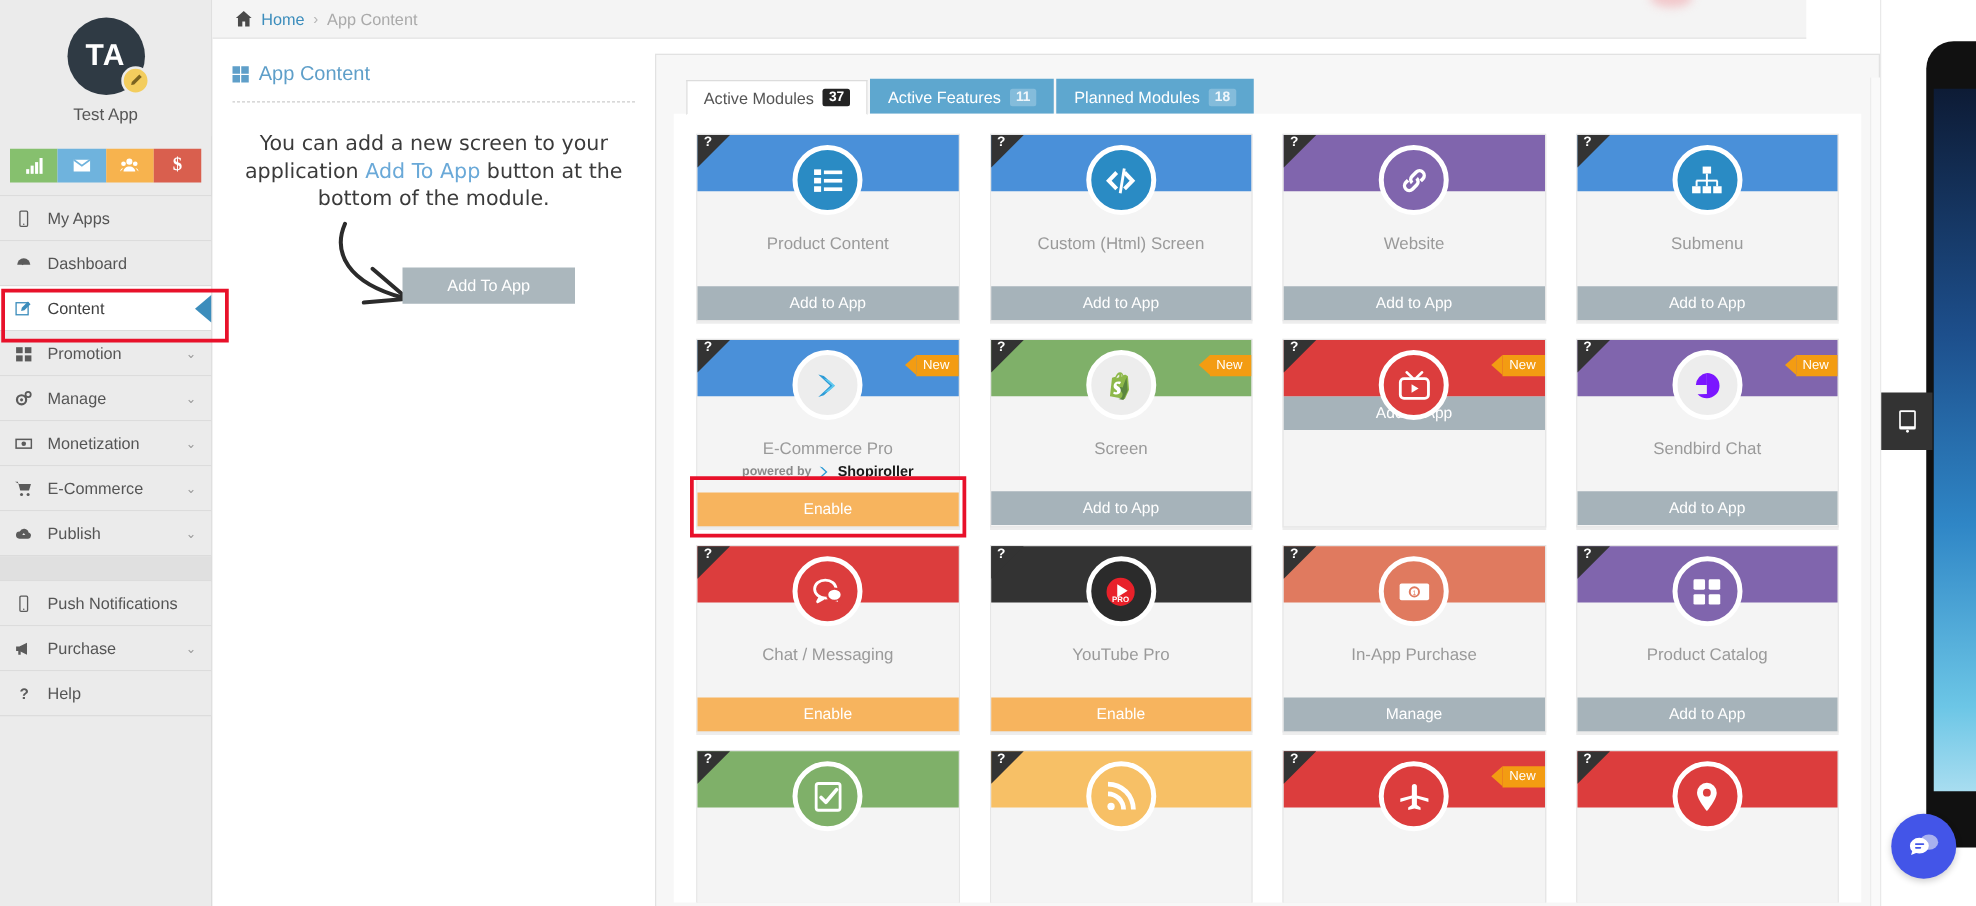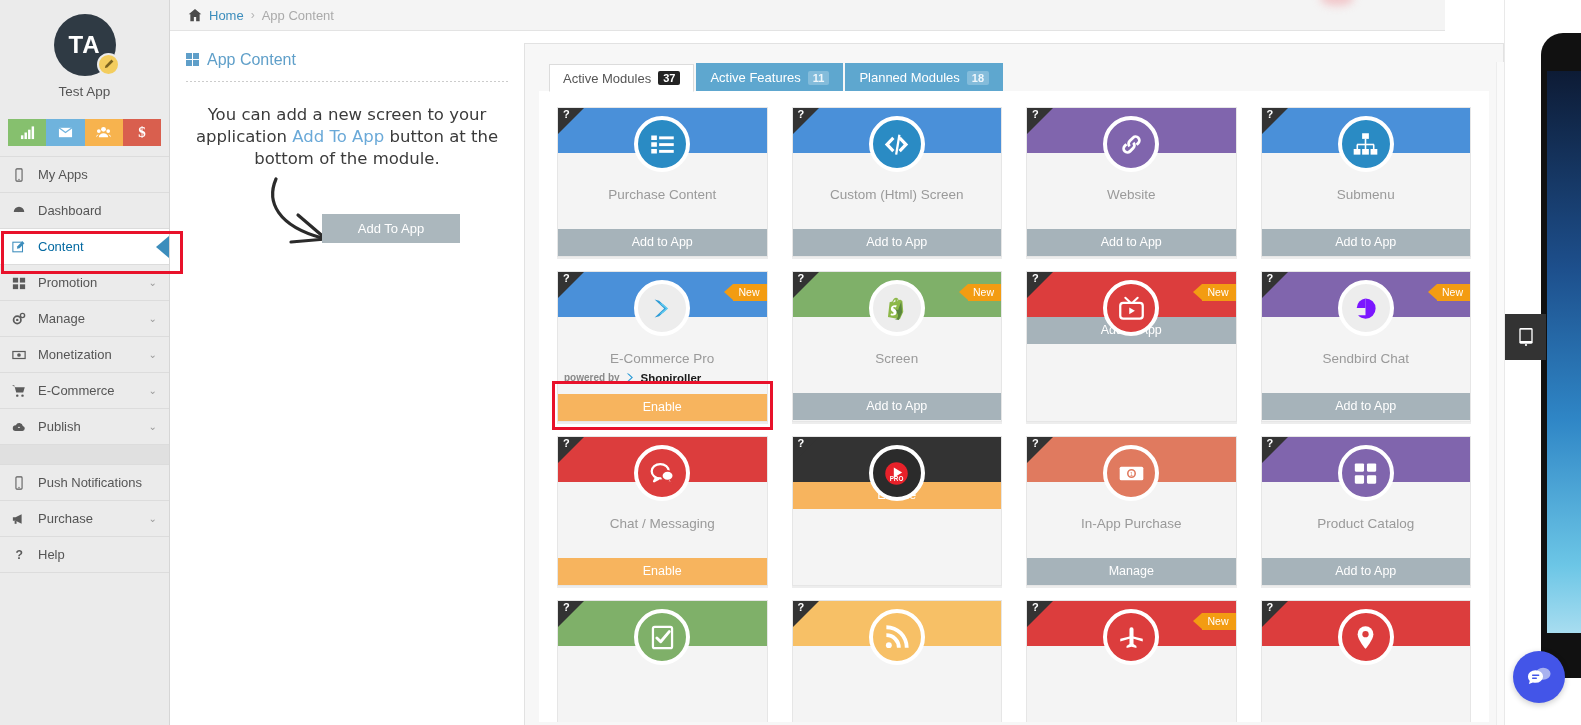--- a/index.html
+++ b/index.html
@@ -68,21 +68,21 @@
   }
   .nav-item .nav-ico {
     width: 22px; flex: 0 0 22px;
     display: flex; align-items: center; justify-content: flex-start;
   }
   .nav-item .nav-ico svg { width: 14px; height: 14px; fill: #5b5b5b; }
   .nav-item .nav-label { flex: 1; padding-left: 4px; }
   .nav-item .chev { color: #9a9a9a; font-size: 10px; }
   .nav-item.active {
     background: #fff;
-    color: #0369a1;
+    color: #404040;
   }
   .nav-item.active .nav-ico svg { fill: #3c8dbc; }
   .nav-caret {
     position: absolute; right: 0; top: 50%; transform: translateY(-50%);
     width: 0; height: 0;
     border-top: 11px solid transparent;
     border-bottom: 11px solid transparent;
     border-right: 13px solid #3c8dbc;
   }
   .nav-gap { height: 20px; background: #e0e0e0; border-bottom: 1px solid #dcdcdc; }
@@ -254,21 +254,21 @@
   .card-icon svg { width: 27px; height: 27px; fill: #fff; }
   .card-mid {
     background: #f4f4f4;
     padding: 34px 6px 10px 6px;
     text-align: center;
     min-height: 76px;
   }
   .card-name { font-size: 13.5px; color: #9a9a9a; }
   .card-sub {
     margin-top: 5px;
-    display: flex; align-items: center; gap: 4px;
+    display: flex; align-items: center; justify-content: center; gap: 4px;
     font-size: 10px; color: #8a8a8a; font-weight: bold;
   }
   .card-sub .brand { color: #1a1a1a; font-size: 11.5px; font-weight: bold; }
   .card-btn {
     height: 27px; line-height: 27px;
     text-align: center; color: #fff;
     font-size: 12.5px; cursor: pointer;
   }
   .btn-grey { background: #a6b3ba; }
   .btn-orange { background: #f7b45e; }
@@ -564,21 +564,21 @@
                       <rect x="2" y="4" width="5" height="4"></rect>
                       <rect x="9" y="4.8" width="13" height="2.6"></rect>
                       <rect x="2" y="10" width="5" height="4"></rect>
                       <rect x="9" y="10.8" width="13" height="2.6"></rect>
                       <rect x="2" y="16" width="5" height="4"></rect>
                       <rect x="9" y="16.8" width="13" height="2.6"></rect>
                     </svg>
                   </span>
                 </div>
                 <div class="card-mid">
-                  <div class="card-name">Purchase Content</div>
+                  <div class="card-name">Product Content</div>
                 </div>
                 <div class="card-btn btn-grey">Add to App</div>
               </div>
               <div class="card">
                 <div class="card-top" style="background:#4a90d9">
                   <span class="corner-q"></span>
                   <span class="corner-q-mark">?</span>
                   <span class="card-icon" style="background:#2a8bc4">
                     <svg viewBox="0 0 24 24">
                       <path d="M8.2 5.2L1.6 12l6.6 6.8 2-2L5.6 12l4.6-4.8zM15.8 5.2l-2 2L18.4 12l-4.6 4.8 2 2L22.4 12z"></path>
@@ -728,20 +728,23 @@
                   <span class="corner-q"></span>
                   <span class="corner-q-mark">?</span>
                   <span class="card-icon" style="background:#2b2b2b">
                     <svg viewBox="0 0 24 24">
                       <circle cx="12" cy="12" r="10" fill="#e8212a"></circle>
                       <path d="M9.6 6.6l7.4 4.6-7.4 4.6z" fill="#fff"></path>
                       <text x="12" y="19" font-size="5.6" font-weight="bold" fill="#fff" text-anchor="middle" font-family="Liberation Sans">PRO</text>
                     </svg>
                   </span>
                 </div>
+                <div class="card-mid">
+                  <div class="card-name">YouTube Pro</div>
+                </div>
                 <div class="card-btn btn-orange">Enable</div>
               </div>
               <div class="card">
                 <div class="card-top" style="background:#e07a5f">
                   <span class="corner-q"></span>
                   <span class="corner-q-mark">?</span>
                   <span class="card-icon" style="background:#e07a5f">
                     <svg viewBox="0 0 24 24">
                       <rect x="1.5" y="6" width="21" height="12" rx="1.4" fill="#fff"></rect>
                       <circle cx="12" cy="12" r="3.3" fill="none" stroke="#e07a5f" stroke-width="1.4"></circle>

